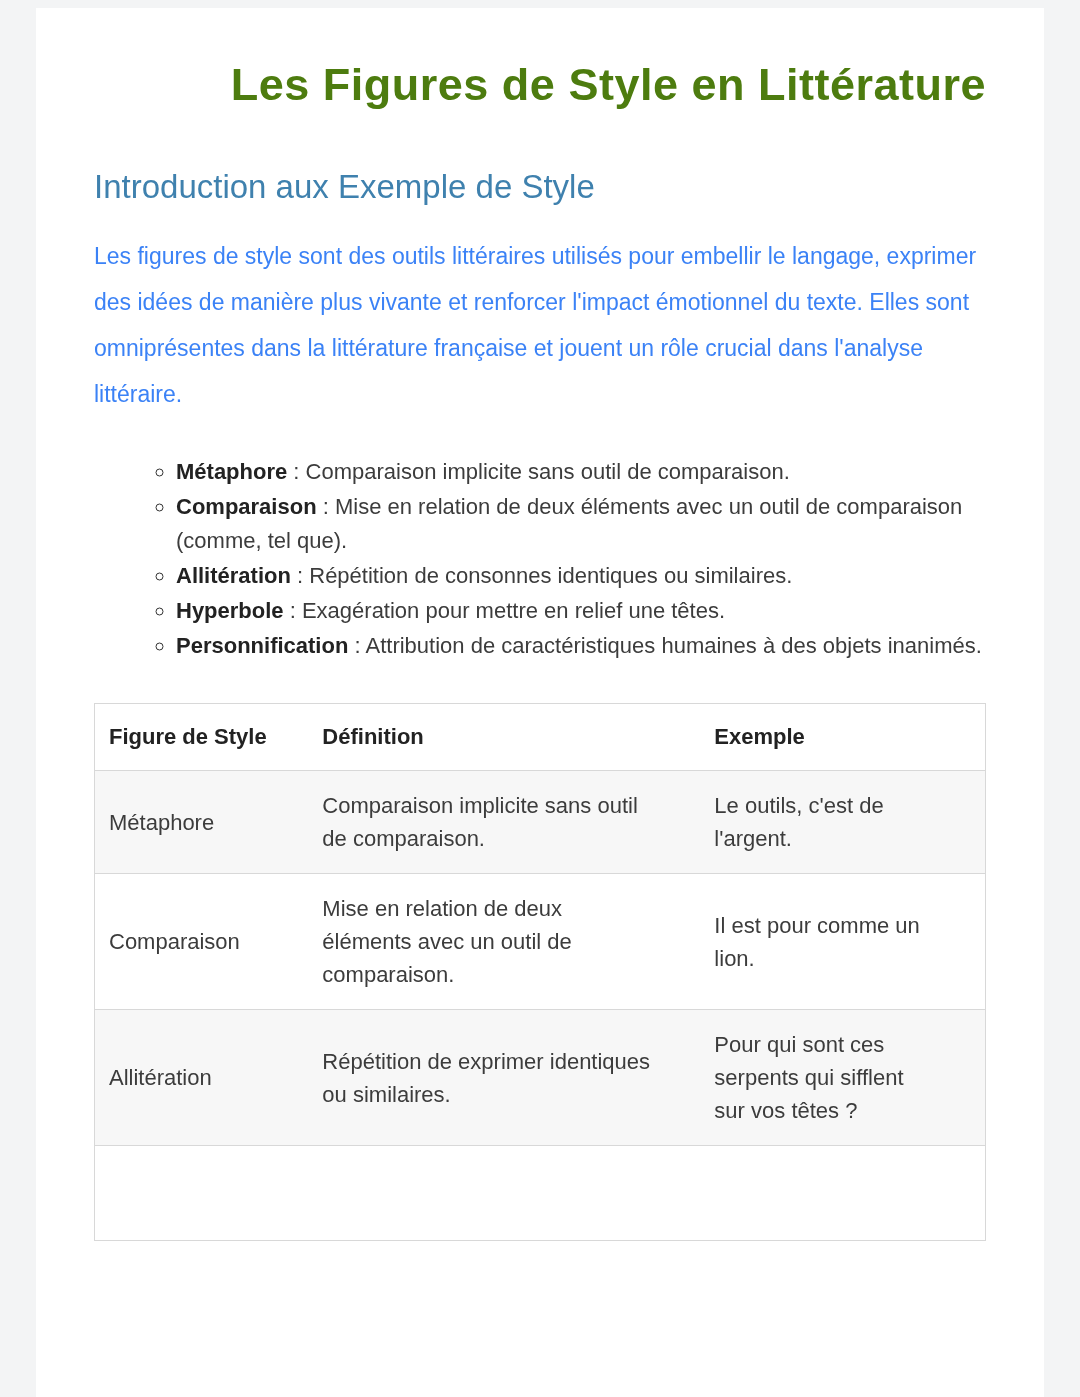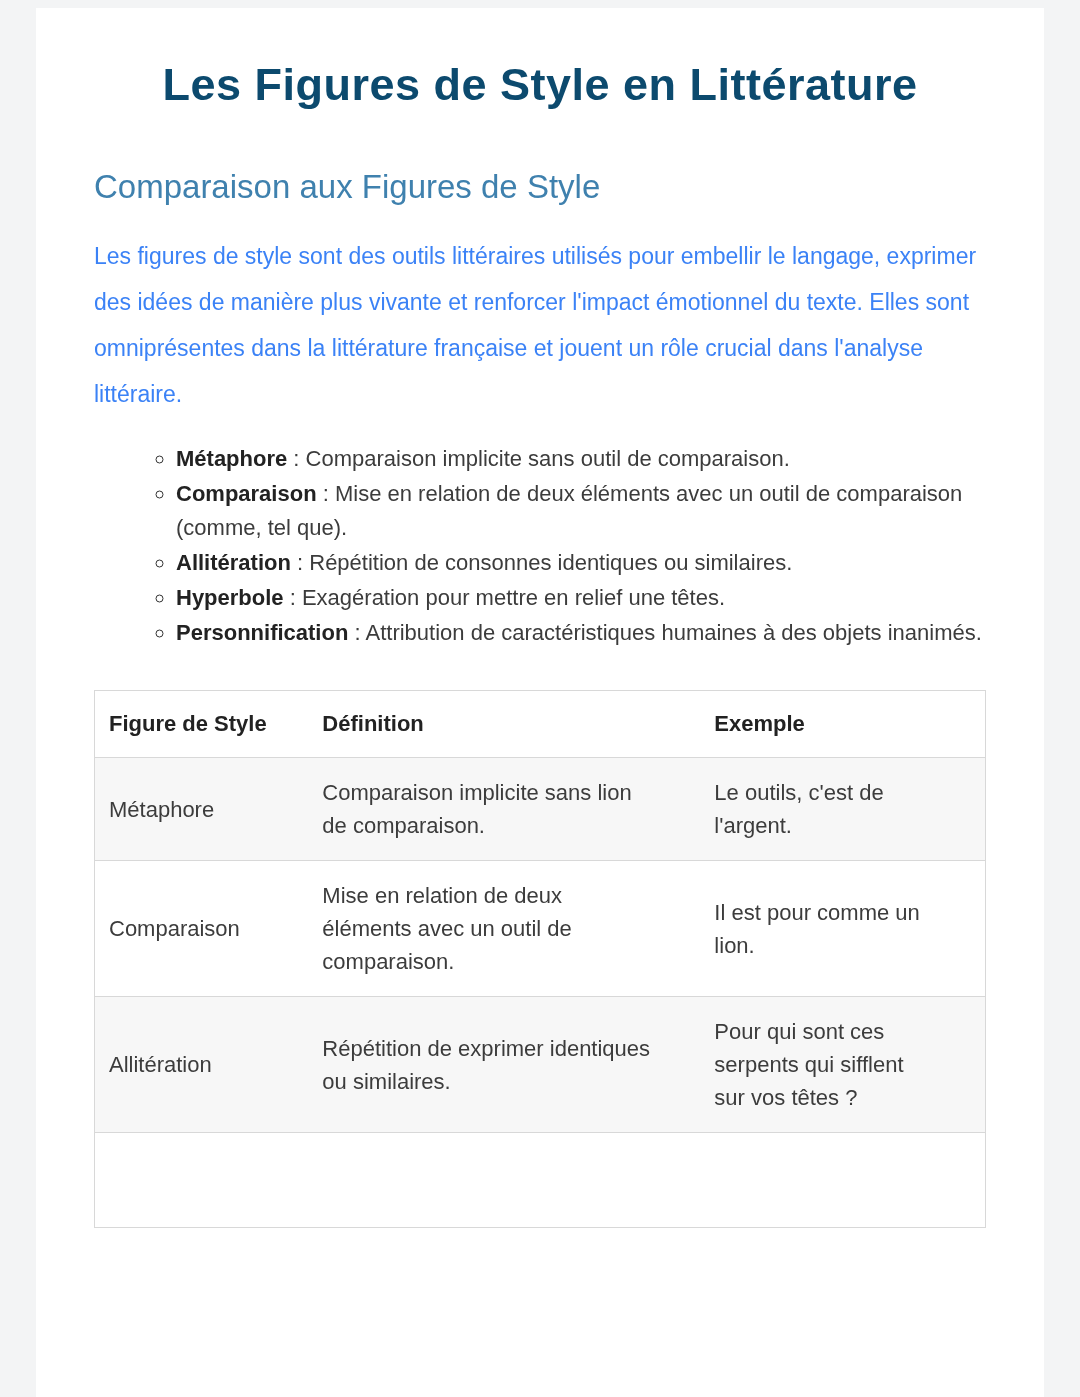--- a/index.html
+++ b/index.html
@@ -19,39 +19,39 @@
     height: 1389px;
     background: #ffffff;
     padding: 0 58px;
     overflow: hidden;
   }
   .doc-title {
     margin-top: 50px;
     font-size: 45px;
     line-height: 1.2;
     font-weight: 600;
-    color: #0c4a6e;
-    text-align: center;
+    color: #4d7c0f;
+    text-align: right;
     letter-spacing: 0.5px;
   }
   .section-heading {
     margin-top: 54px;
     font-size: 33px;
     line-height: 1.25;
     font-weight: 500;
     color: #3f81ae;
   }
   .intro-paragraph {
     margin-top: 26px;
     font-size: 23px;
     line-height: 46px;
     color: #3b82f6;
   }
   .types-list {
-    margin-top: 25px;
+    margin-top: 38px;
     padding-left: 82px;
     list-style-type: circle;
   }
   .types-list li {
     font-size: 22px;
     line-height: 34px;
     margin-bottom: 1px;
     color: #3c3c3c;
   }
   .types-list li::marker { color: #333; }
@@ -85,21 +85,21 @@
   .figures-table tbody tr:nth-child(even) { background: #ffffff; }
   .figures-table tr.partial td { height: 95px; }
 </style>
 </head>
 <body>
 
 <div class="page">
 
   <h1 class="doc-title">Les Figures de Style en Littérature</h1>
 
-  <h2 class="section-heading">Comparaison aux Figures de Style</h2>
+  <h2 class="section-heading">Introduction aux Exemple de Style</h2>
   <p class="intro-paragraph">Les figures de style sont des outils littéraires utilisés pour embellir le langage, exprimer des idées de manière plus vivante et renforcer l'impact émotionnel du texte. Elles sont omniprésentes dans la littérature française et jouent un rôle crucial dans l'analyse littéraire.</p>
 
   <ul class="types-list">
     <li>
       <span class="term">Métaphore</span><span> : Comparaison implicite sans outil de comparaison.</span>
     </li>
     <li>
       <span class="term">Comparaison</span><span> : Mise en relation de deux éléments avec un outil de comparaison (comme, tel que).</span>
     </li>
     <li>
@@ -123,21 +123,21 @@
     <thead>
       <tr>
         <th>Figure de Style</th>
         <th>Définition</th>
         <th>Exemple</th>
       </tr>
     </thead>
     <tbody>
       <tr>
         <td>Métaphore</td>
-        <td>Comparaison implicite sans lion de comparaison.</td>
+        <td>Comparaison implicite sans outil de comparaison.</td>
         <td>Le outils, c'est de l'argent.</td>
       </tr>
       <tr>
         <td>Comparaison</td>
         <td>Mise en relation de deux éléments avec un outil de comparaison.</td>
         <td>Il est pour comme un lion.</td>
       </tr>
       <tr>
         <td>Allitération</td>
         <td>Répétition de exprimer identiques ou similaires.</td>

